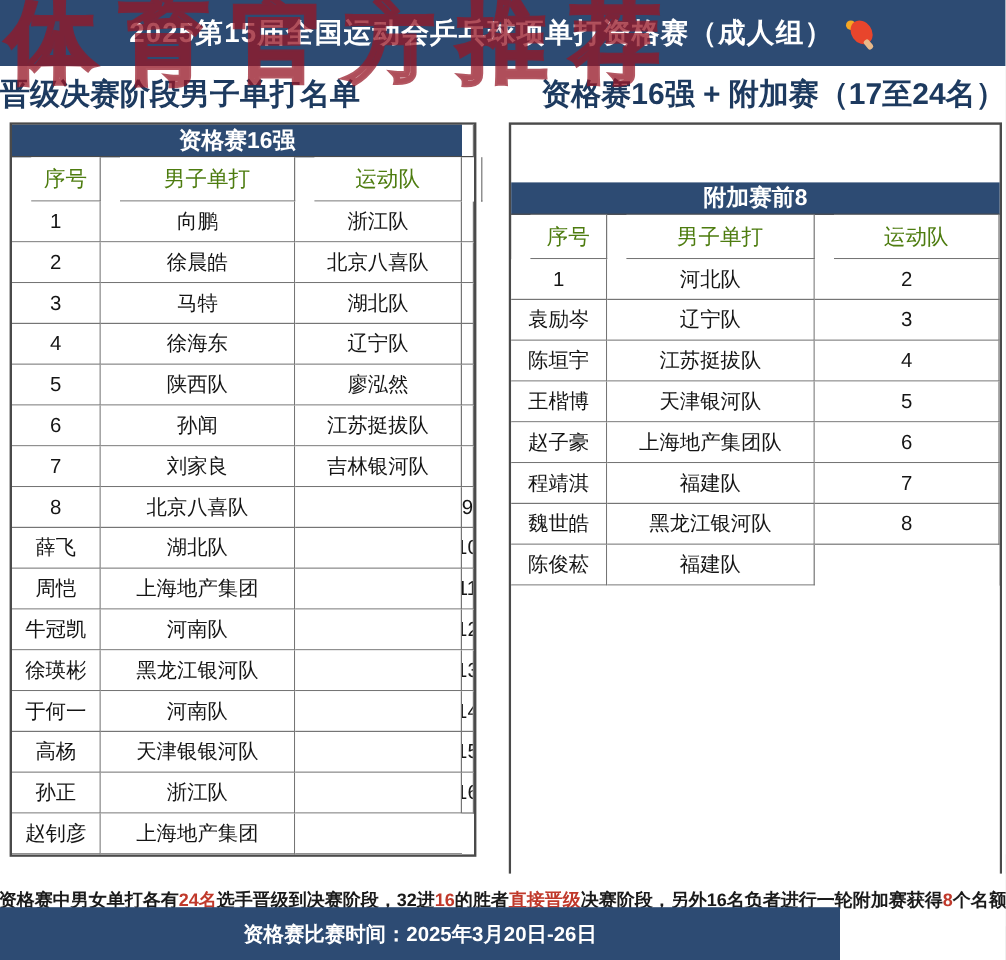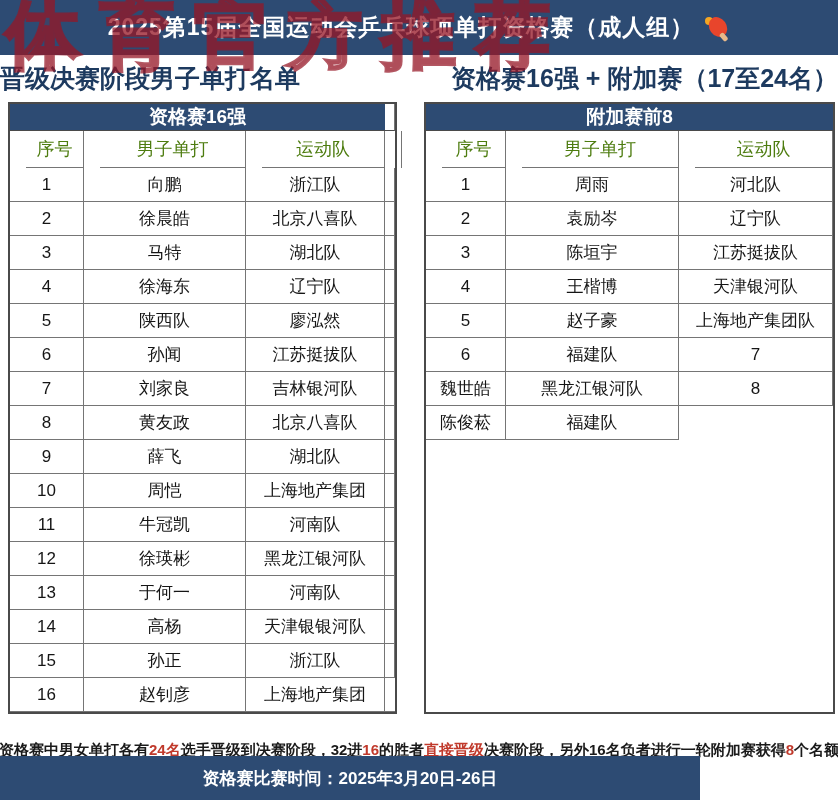--- a/index.html
+++ b/index.html
@@ -94,21 +94,20 @@
         <div class="t-cell t-data"></div>
         <div class="t-cell t-data">6</div>
         <div class="t-cell t-data">孙闻</div>
         <div class="t-cell t-data">江苏挺拔队</div>
         <div class="t-cell t-data"></div>
         <div class="t-cell t-data">7</div>
         <div class="t-cell t-data">刘家良</div>
         <div class="t-cell t-data">吉林银河队</div>
         <div class="t-cell t-data"></div>
         <div class="t-cell t-data">8</div>
-        <div class="t-cell t-data">黄友政</div>
         <div class="t-cell t-data">北京八喜队</div>
         <div class="t-cell t-data"></div>
         <div class="t-cell t-data">9</div>
         <div class="t-cell t-data">薛飞</div>
         <div class="t-cell t-data">湖北队</div>
         <div class="t-cell t-data"></div>
         <div class="t-cell t-data">10</div>
         <div class="t-cell t-data">周恺</div>
         <div class="t-cell t-data">上海地产集团</div>
         <div class="t-cell t-data"></div>
@@ -131,40 +130,40 @@
         <div class="t-cell t-data">15</div>
         <div class="t-cell t-data">孙正</div>
         <div class="t-cell t-data">浙江队</div>
         <div class="t-cell t-data"></div>
         <div class="t-cell t-data">16</div>
         <div class="t-cell t-data">赵钊彦</div>
         <div class="t-cell t-data">上海地产集团</div>
         <div class="t-cell t-data"></div>
       </div>
     <div class="qtable" id="table-1">
-        <div class="t-cell t-title no-right" style="grid-column: 1 / span 3;">附加赛前8</div>
+        <div class="t-cell t-title no-right" style="grid-column: 1 / span 3; margin-top: 48px;">附加赛前8</div>
         <div class="t-cell t-colhead">序号</div>
         <div class="t-cell t-colhead">男子单打</div>
         <div class="t-cell t-colhead">运动队</div>
         <div class="t-cell t-data">1</div>
-        <div class="t-cell t-data">周雨</div>
         <div class="t-cell t-data">河北队</div>
         <div class="t-cell t-data">2</div>
         <div class="t-cell t-data">袁励岑</div>
         <div class="t-cell t-data">辽宁队</div>
         <div class="t-cell t-data">3</div>
         <div class="t-cell t-data">陈垣宇</div>
         <div class="t-cell t-data">江苏挺拔队</div>
         <div class="t-cell t-data">4</div>
         <div class="t-cell t-data">王楷博</div>
         <div class="t-cell t-data">天津银河队</div>
         <div class="t-cell t-data">5</div>
         <div class="t-cell t-data">赵子豪</div>
         <div class="t-cell t-data">上海地产集团队</div>
         <div class="t-cell t-data">6</div>
+        <div class="t-cell t-data">程靖淇</div>
         <div class="t-cell t-data">福建队</div>
         <div class="t-cell t-data">7</div>
         <div class="t-cell t-data">魏世皓</div>
         <div class="t-cell t-data">黑龙江银河队</div>
         <div class="t-cell t-data">8</div>
         <div class="t-cell t-data">陈俊菘</div>
         <div class="t-cell t-data">福建队</div>
         <div class="t-cell t-empty-big no-right" style="grid-column: 1 / span 3; border-bottom: none;"></div>
       </div>
   </div>

